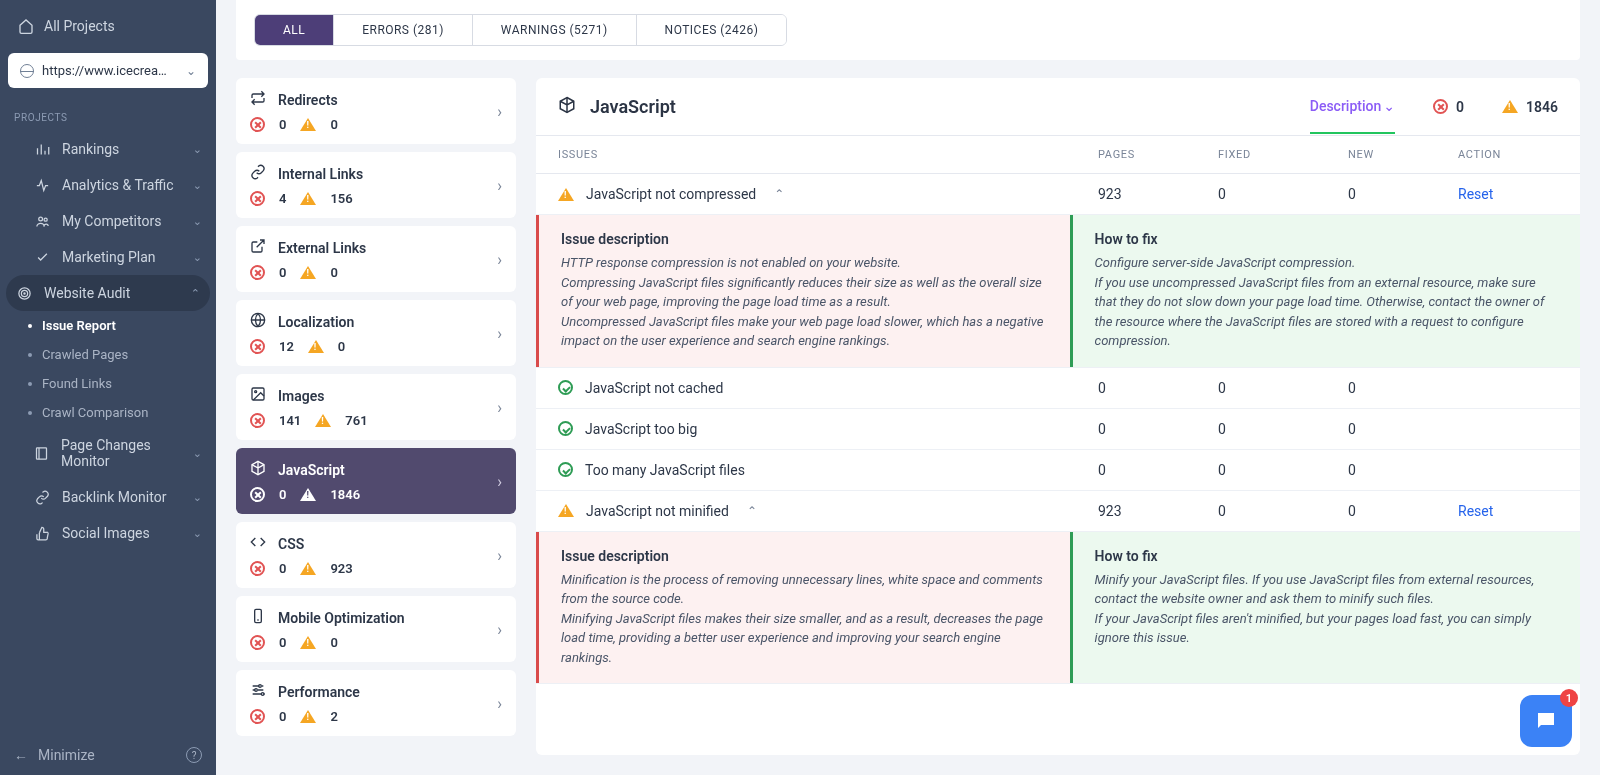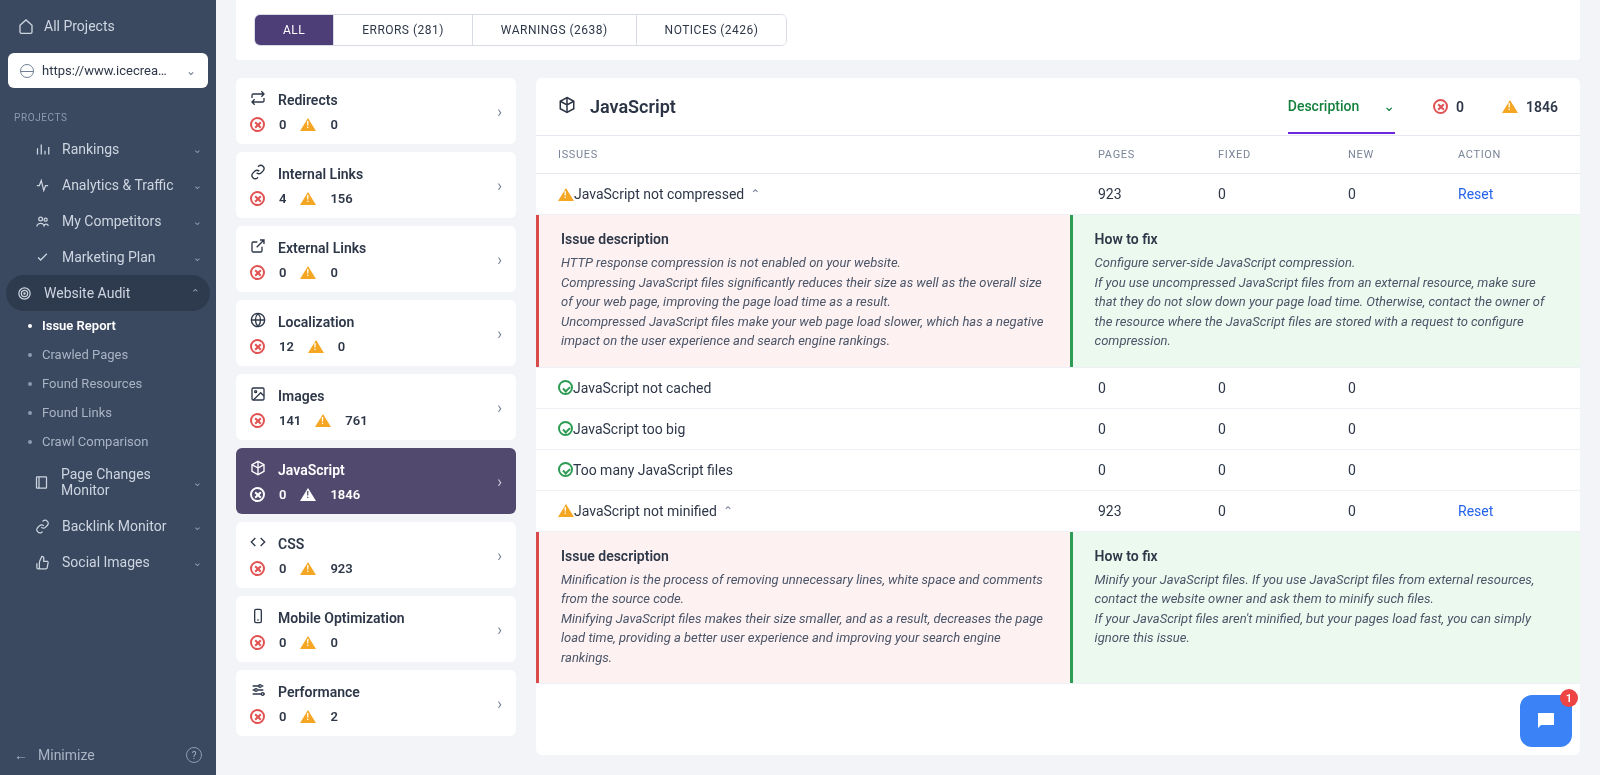--- a/index.html
+++ b/index.html
@@ -45,33 +45,33 @@
 .cat-stats { display:flex; align-items:center; gap:14px; font-weight:600; font-size:13px;}
 .cat .arrow { position:absolute; right:14px; top:50%; transform:translateY(-50%); color:#7a8598; font-size:16px;}
 .cat.selected { background:#514a6e; color:#fff;}
 .cat.selected .cat-title{color:#fff;}
 .cat.selected .arrow{color:#d0cce0;}
 
 
 .detail { flex:1; background:#fff; border-radius:6px; display:flex; flex-direction:column; overflow:hidden;}
 .detail-header { padding:18px 22px; display:flex; align-items:center; gap:14px; border-bottom:1px solid #e5e8ef;}
 .detail-header h2 { font-size:18px; font-weight:600; color:#2b3444;}
-.detail-header .dd { margin-left:auto; color:#15803d; font-weight:500; cursor:pointer; display:flex; align-items:center; gap:24px; border-bottom:2px solid #6d28d9; padding-bottom:18px; margin-bottom:-18px;}
+.detail-header .dd { margin-left:auto; color:#8b5cf6; font-weight:500; cursor:pointer; display:flex; align-items:center; gap:2px; border-bottom:2px solid #22c55e; padding-bottom:18px; margin-bottom:-18px;}
 .detail-header .sum { display:flex; align-items:center; gap:8px; font-weight:600; margin-left:24px;}
 
 .table-head { display:flex; padding:12px 22px; font-size:11px; letter-spacing:.06em; color:#7a8598; text-transform:uppercase; border-bottom:1px solid #e5e8ef;}
 .col-issue{flex:1;}
 .col-p{width:120px;}
 .col-f{width:130px;}
 .col-n{width:110px;}
 .col-a{width:100px;}
 
 .issue-rows{ overflow-y:auto; flex:1;}
 .issue-row { display:flex; align-items:center; padding:12px 22px; border-bottom:1px solid #edf0f5; font-size:14px;}
-.issue-row .col-issue{ display:flex; align-items:center; gap:0;}
+.issue-row .col-issue{ display:flex; align-items:center; gap:12px;}
 .issue-row .toggle{ color:#7a8598; font-size:12px; margin-left:6px;}
 .issue-row .reset{ color:#2563eb; cursor:pointer;}
 
 .expand { display:flex; border-bottom:1px solid #edf0f5;}
 .expand .left{ flex:1.05; background:#fdf1f1; border-left:3px solid #d94b4b; padding:16px 22px;}
 .expand .right{ flex:1; background:#ecf9ef; border-left:3px solid #2e9c55; padding:16px 22px;}
 .expand h4{ font-size:14px; font-weight:600; margin-bottom:6px;}
 .expand p{ font-size:13px; font-style:italic; color:#4a5568; line-height:1.5;}
 
 
@@ -173,24 +173,20 @@
           <div class="sub-item current">
             <span class="dot"></span>
             <span>Issue Report</span>
           </div>
           <div class="sub-item">
             <span class="dot"></span>
             <span>Crawled Pages</span>
           </div>
           <div class="sub-item">
             <span class="dot"></span>
-            <span>Found Resources</span>
-          </div>
-          <div class="sub-item">
-            <span class="dot"></span>
             <span>Found Links</span>
           </div>
           <div class="sub-item">
             <span class="dot"></span>
             <span>Crawl Comparison</span>
           </div>
         </div>
         <div class="nav-item">
           <span class="ico">
             <svg width="15" height="15" viewBox="0 0 24 24" fill="none" stroke="currentColor" stroke-width="2">
@@ -225,21 +221,21 @@
       <span>Minimize</span>
       <span class="help">?</span>
     </div>
   </aside>
 
   <main class="main">
     <div class="tabs-wrap">
       <div class="tabs" id="tabs">
           <div class="tab active">ALL</div>
           <div class="tab">ERRORS (281)</div>
-          <div class="tab">WARNINGS (2638)</div>
+          <div class="tab">WARNINGS (5271)</div>
           <div class="tab">NOTICES (2426)</div>
         </div>
     </div>
     <div class="content">
       <div class="cats" id="cats">
           <div class="cat">
     <div class="cat-title">
               <span><svg width="16" height="16" viewBox="0 0 24 24" fill="none" stroke="currentColor" stroke-width="2">
                   <path d="M17 2l4 4-4 4M3 12V8a2 2 0 0 1 2-2h16M7 22l-4-4 4-4M21 12v4a2 2 0 0 1-2 2H3"></path>
                 </svg></span>

